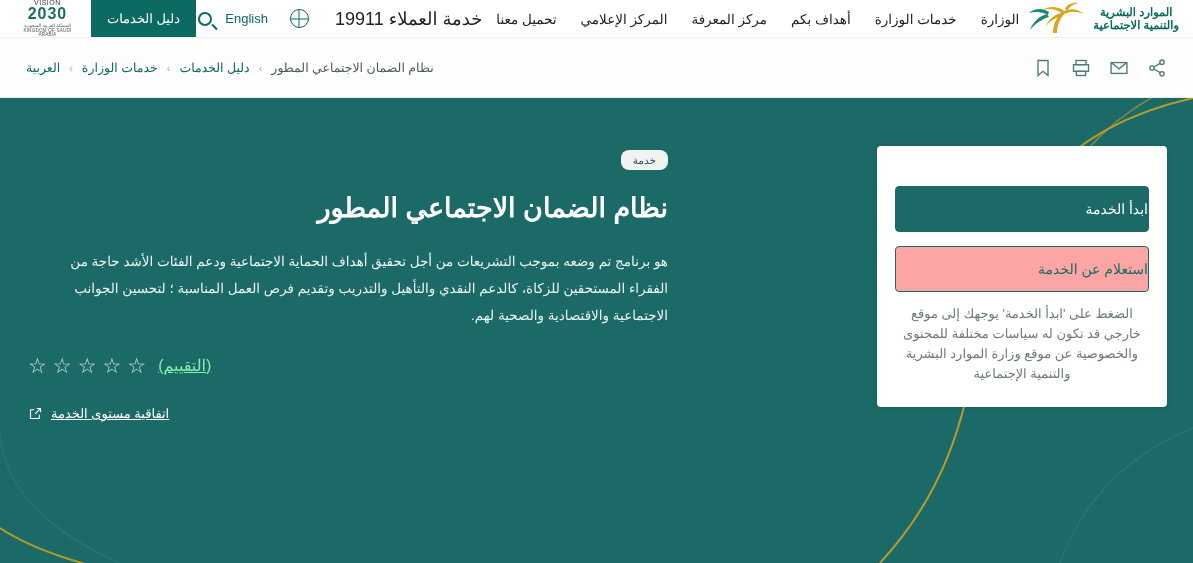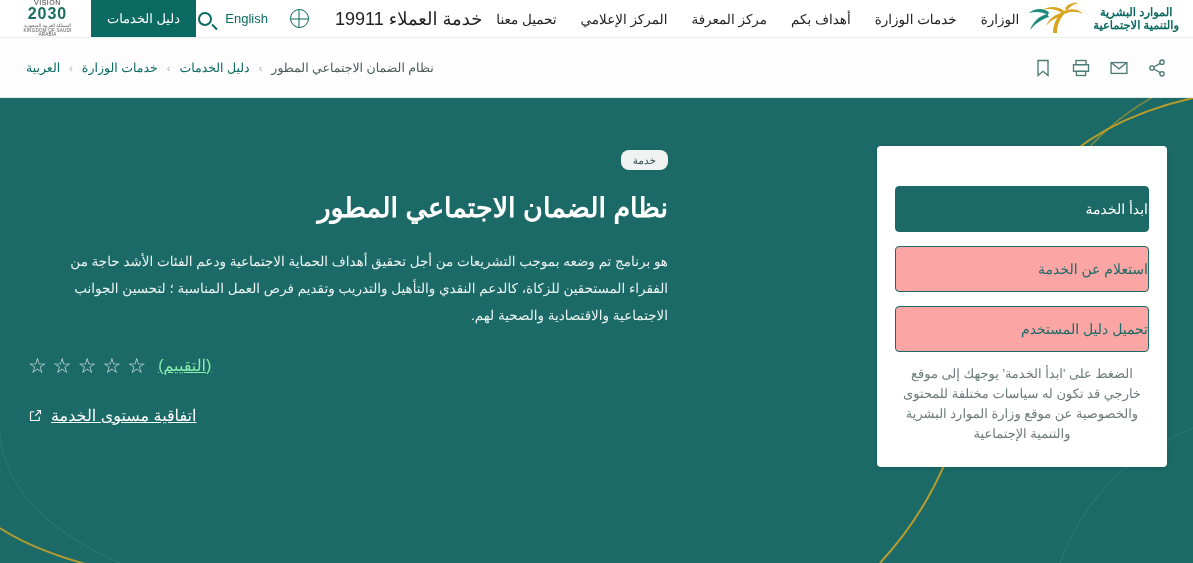--- a/index.html
+++ b/index.html
@@ -148,21 +148,21 @@
     display: flex; align-items: center; justify-content: flex-start; gap: 12px;
     flex-direction: row-reverse;
   }
   .stars { display: flex; gap: 6px; font-size: 21px; color: #cfe0de; line-height: 1; }
   .rating-label { font-size: 16px; color: #86efac; text-decoration: underline; }
   .sla {
     margin-top: 30px; display: flex; align-items: center; gap: 8px;
     justify-content: flex-start; flex-direction: row-reverse;
   }
   .sla a {
-    color: #ffffff; font-size: 16px; 
+    color: #ffffff; font-size: 13px; 
   }
   .ext-ico { width: 15px; height: 15px; color: #fff; }
 
   
   .card {
     width: 290px; background: #fff; border-radius: 4px;
     padding: 26px 18px 22px 18px; box-shadow: 0 1px 4px rgba(0,0,0,.12);
     margin-top: 14px;
   }
   .btn {
@@ -290,21 +290,20 @@
     <path d="M0 430 C60 470 160 480 280 520" fill="none" stroke="#c9a227" stroke-width="2" opacity=".85"></path>
     <path d="M0 300 C-10 380 40 430 120 465" fill="none" stroke="#2b8179" stroke-width="1.5" opacity=".5"></path>
     <path d="M1193 330 C1120 360 1080 410 1060 465" fill="none" stroke="#2b8179" stroke-width="1.5" opacity=".5"></path>
   </svg>
 
   <div class="hero-inner">
 
     <div class="card">
       <a href="#" class="btn btn-primary">ابدأ الخدمة</a>
       <a href="#" class="btn btn-outline">استعلام عن الخدمة</a>
-      <a href="#" class="btn btn-outline">تحميل دليل المستخدم</a>
       <div class="card-note">الضغط على 'ابدأ الخدمة' يوجهك إلى موقع خارجي قد تكون له سياسات مختلفة للمحتوى والخصوصية عن موقع وزارة الموارد البشرية والتنمية الإجتماعية</div>
     </div>
 
     <div class="hero-text">
       <div class="badge-wrap">
         <span class="badge">خدمة</span>
       </div>
       <h1 class="hero-title">نظام الضمان الاجتماعي المطور</h1>
       <p class="hero-desc">هو برنامج تم وضعه بموجب التشريعات من أجل تحقيق أهداف الحماية الاجتماعية ودعم الفئات الأشد حاجة من الفقراء المستحقين للزكاة، كالدعم النقدي والتأهيل والتدريب وتقديم فرص العمل المناسبة ؛ لتحسين الجوانب الاجتماعية والاقتصادية والصحية لهم.</p>
 

